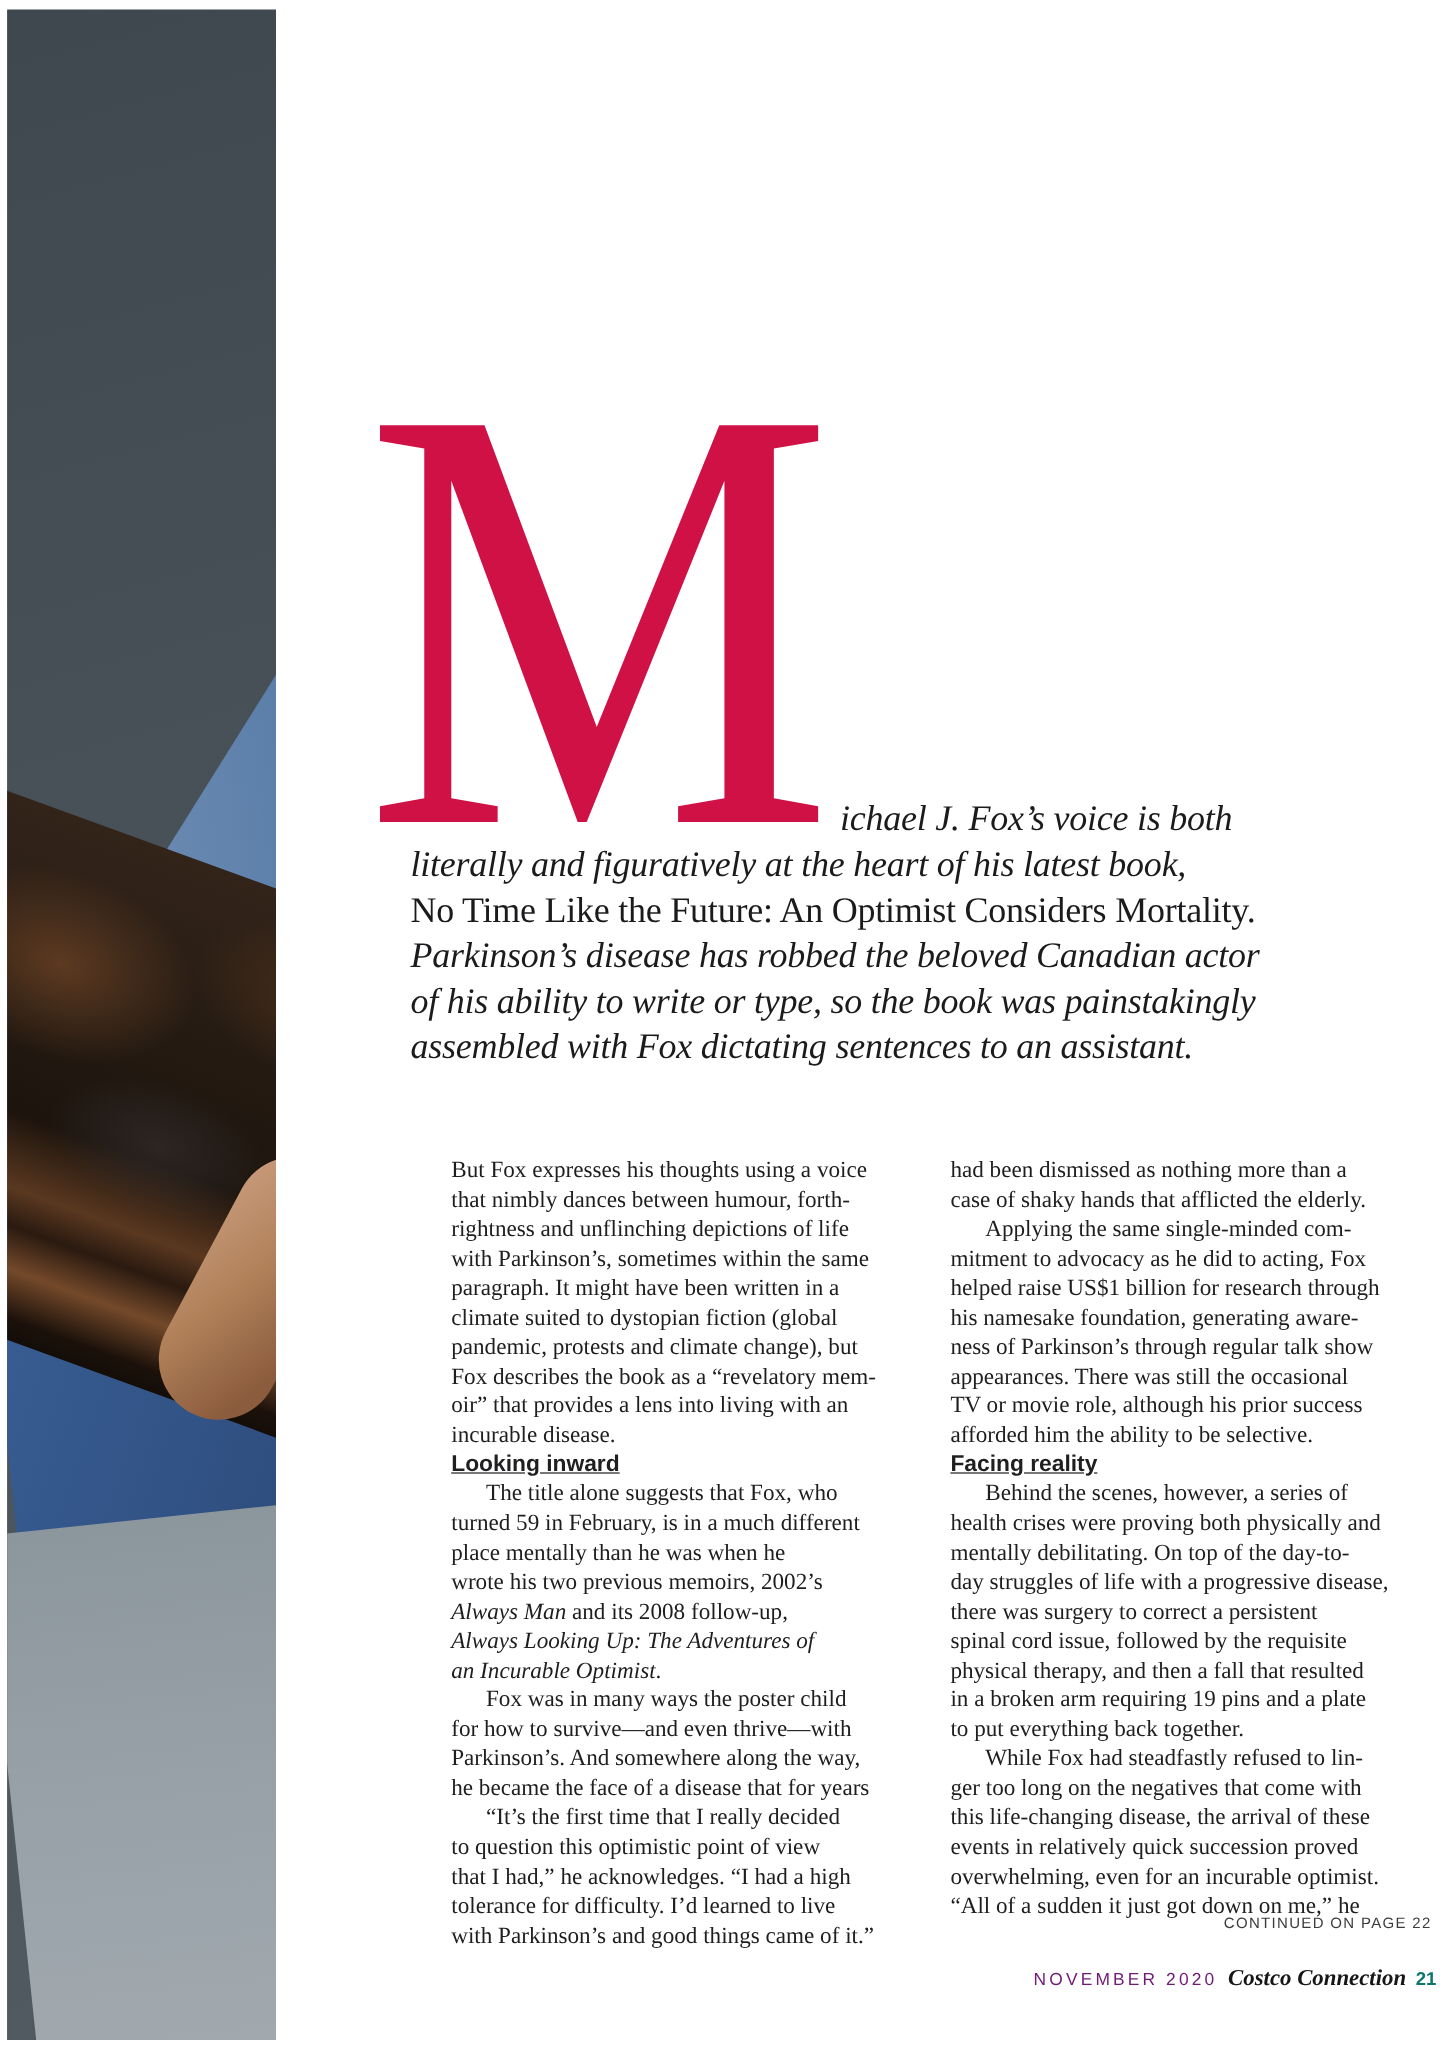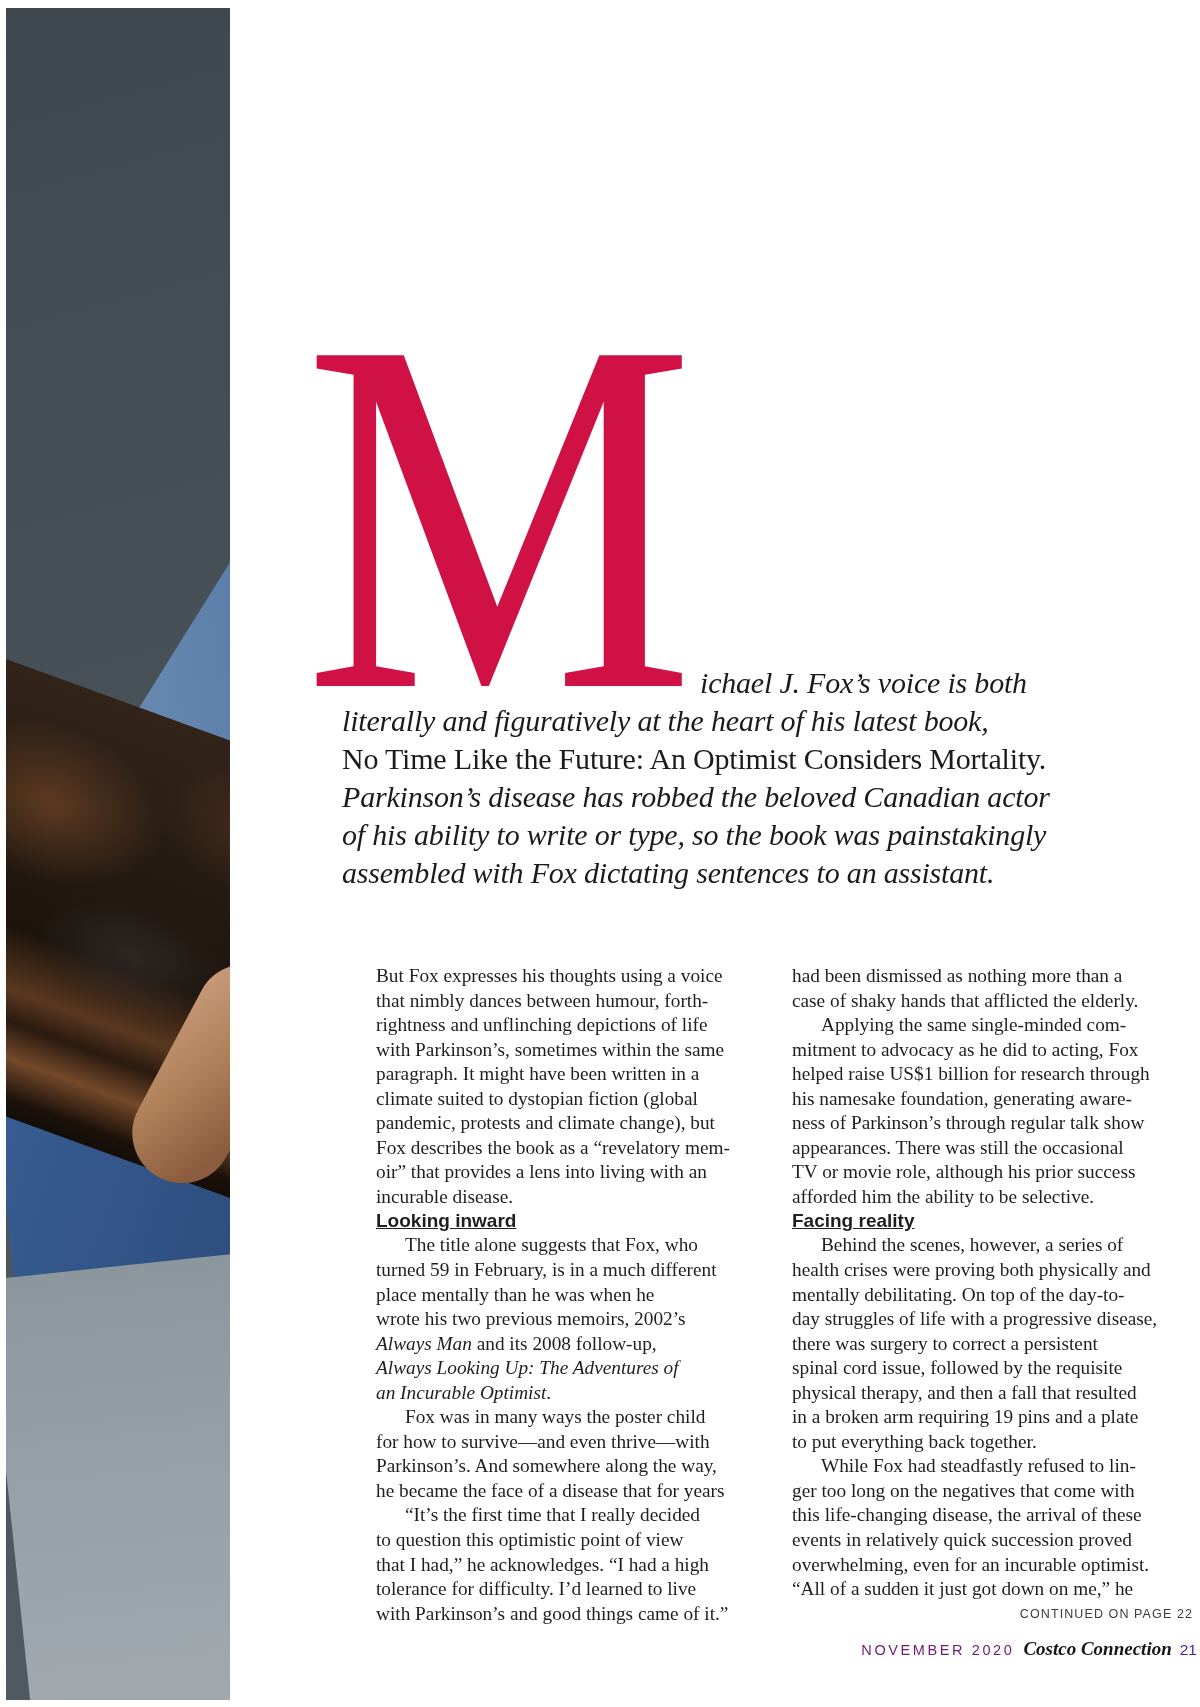--- a/index.html
+++ b/index.html
@@ -41,26 +41,26 @@
   .col-left{left:376px;}
   .col-right{left:792px;}
   .col p{margin:0;white-space:pre;}
   .col p.ind{text-indent:29px;}
   .col .it{font-style:italic;}
   .subhead{font-family:"Liberation Sans",sans-serif;font-weight:700;font-size:19px;line-height:24px;
            margin:22px 0 0 0;color:#1f1f21;white-space:pre;text-decoration:underline;}
 
   
   .continued{position:absolute;left:793px;top:1596px;width:400px;text-align:right;
-             font-family:"Liberation Sans",sans-serif;font-size:12.5px;letter-spacing:1.1px;color:#3b3b3d;margin-top:11px;}
+             font-family:"Liberation Sans",sans-serif;font-size:12.5px;letter-spacing:1.1px;color:#3b3b3d;}
   .footer{position:absolute;left:597px;top:1638px;width:600px;text-align:right;white-space:nowrap;}
   .f-issue{font-family:"Liberation Sans",sans-serif;font-size:14.5px;letter-spacing:2.6px;color:#701a75;}
   .f-mag{font-family:"Liberation Serif",serif;font-style:italic;font-weight:700;font-size:19px;
          color:#161618;margin-left:9px;}
-  .f-page{font-family:"Liberation Sans",sans-serif;font-weight:400;font-size:15.5px;color:#4c1d95;margin-left:8px;}
+  .f-page{font-family:"Liberation Sans",sans-serif;font-weight:700;font-size:15.5px;color:#0f766e;margin-left:8px;}
 </style>
 </head>
 <body>
 
 <div class="page">
 
   <div class="photo">
     <div class="layer ph-bg"></div>
     <div class="layer ph-denim-upper"></div>
     <div class="layer ph-denim-lower"></div>

